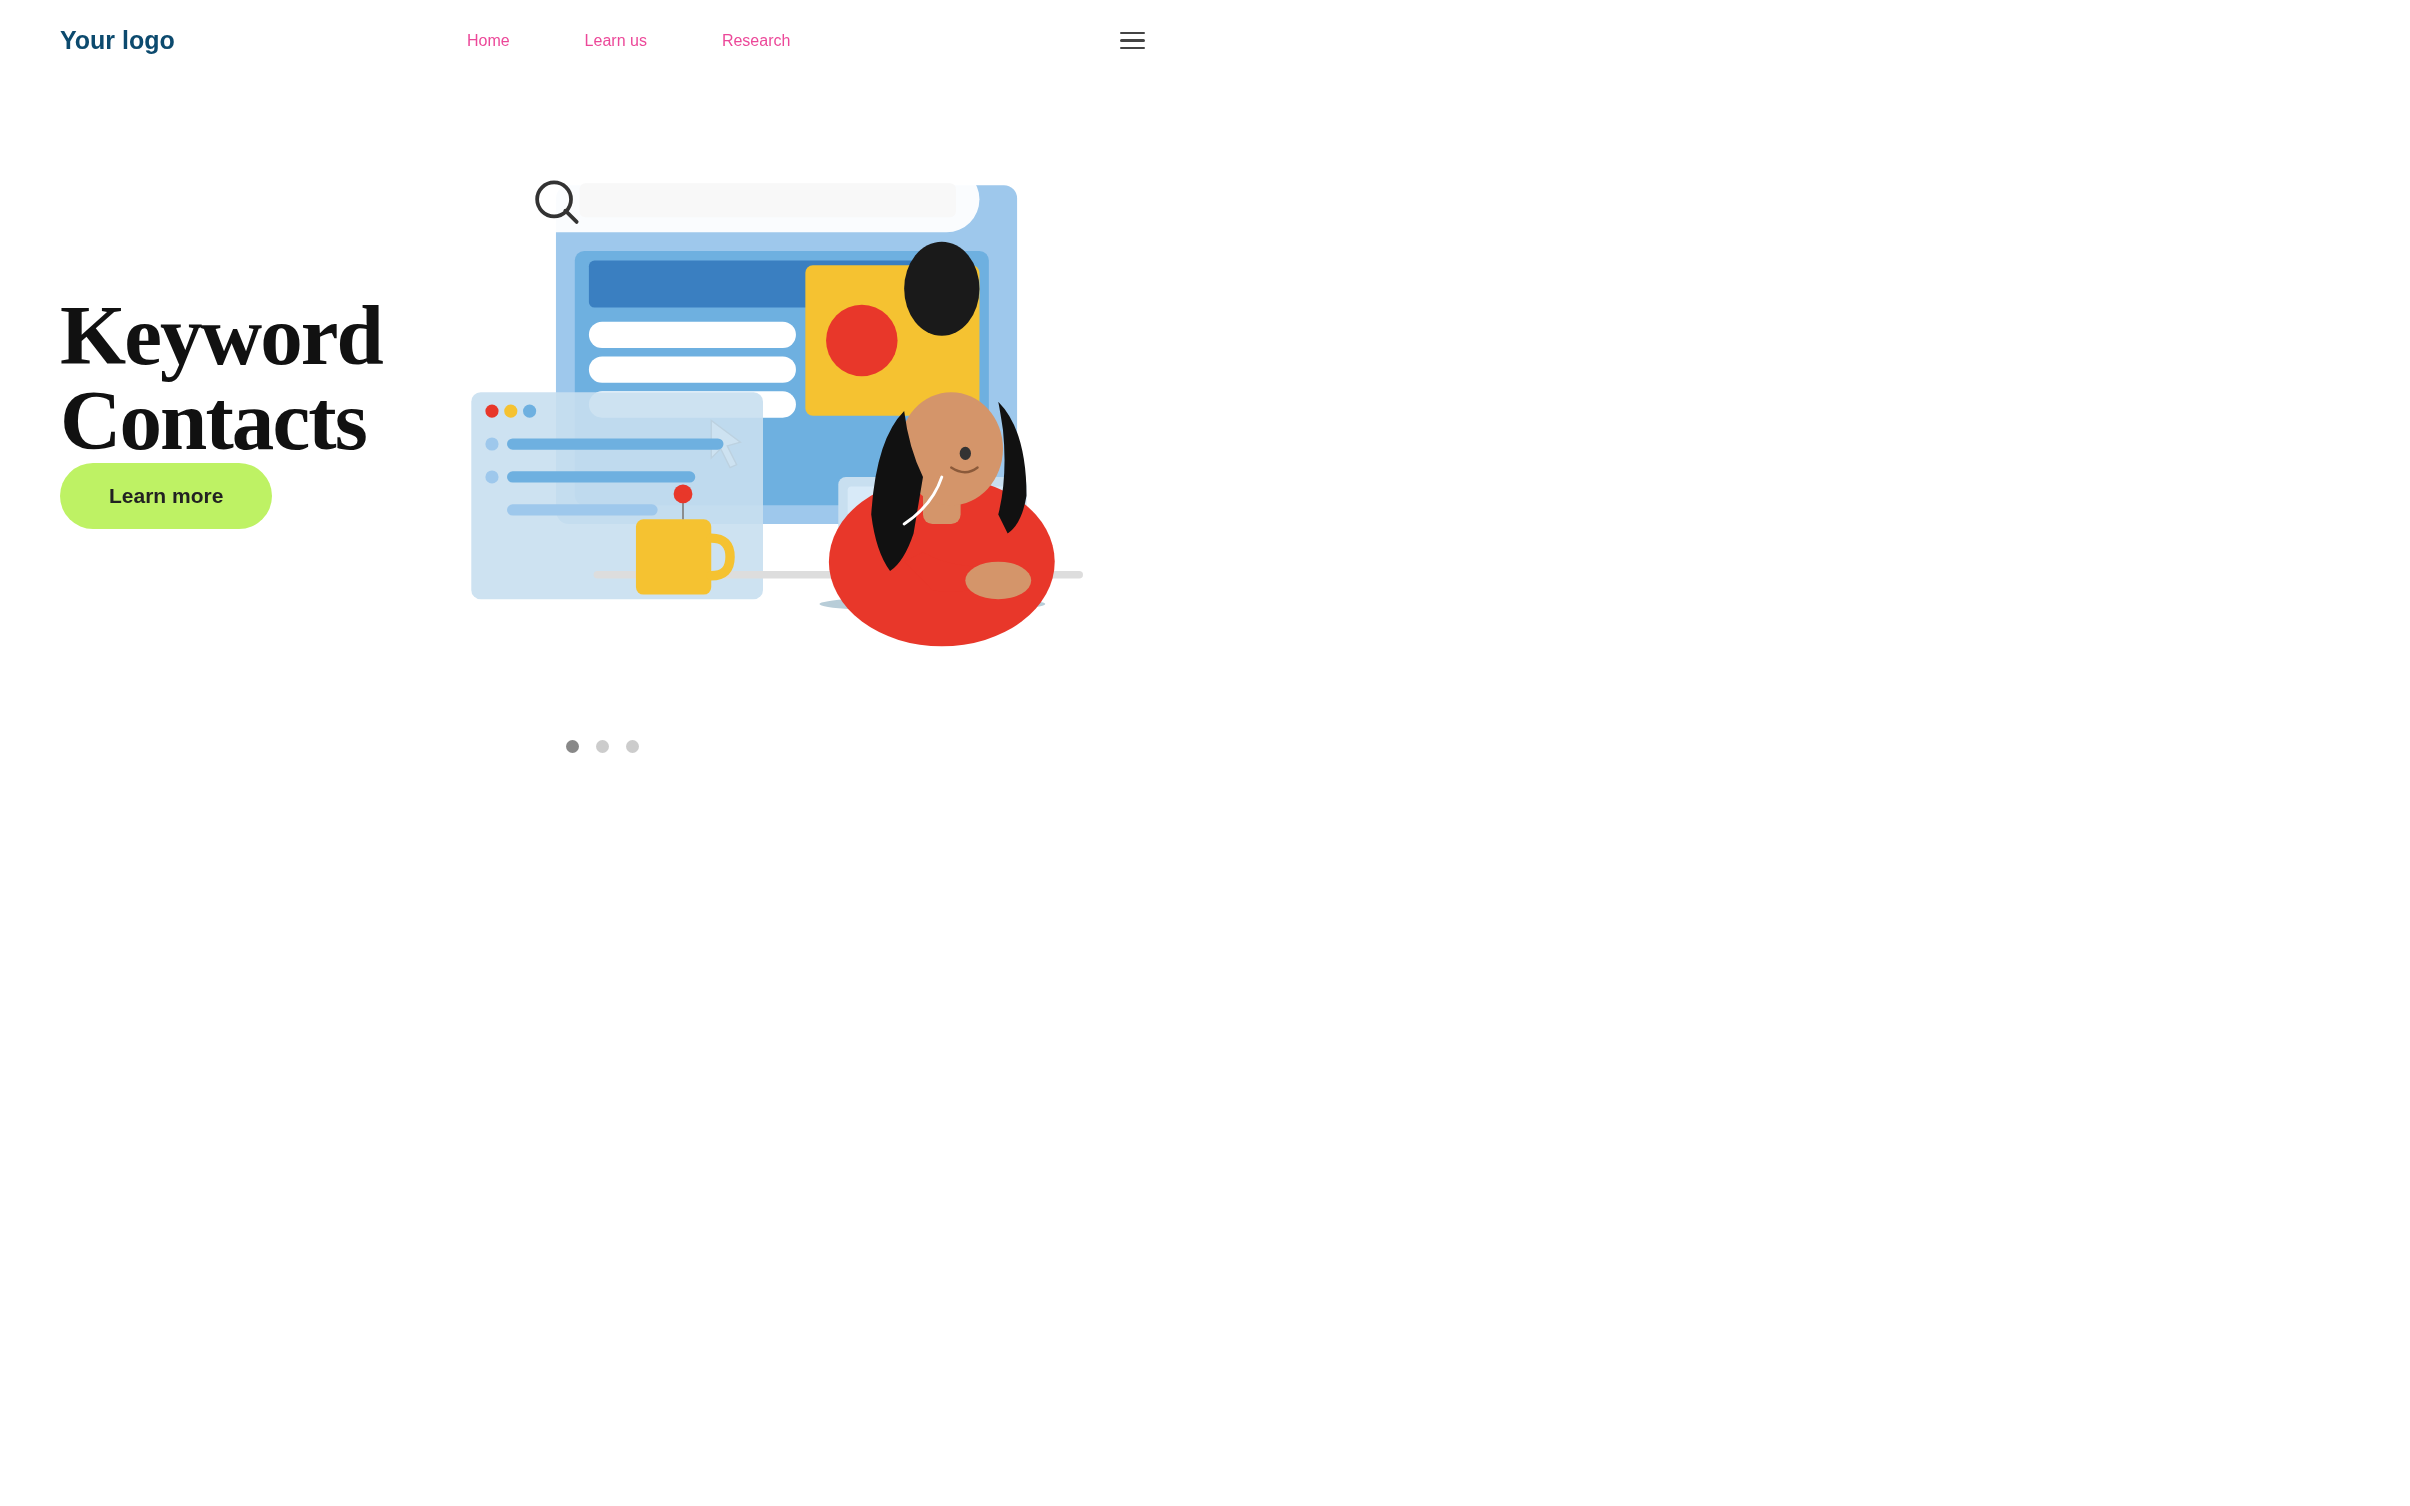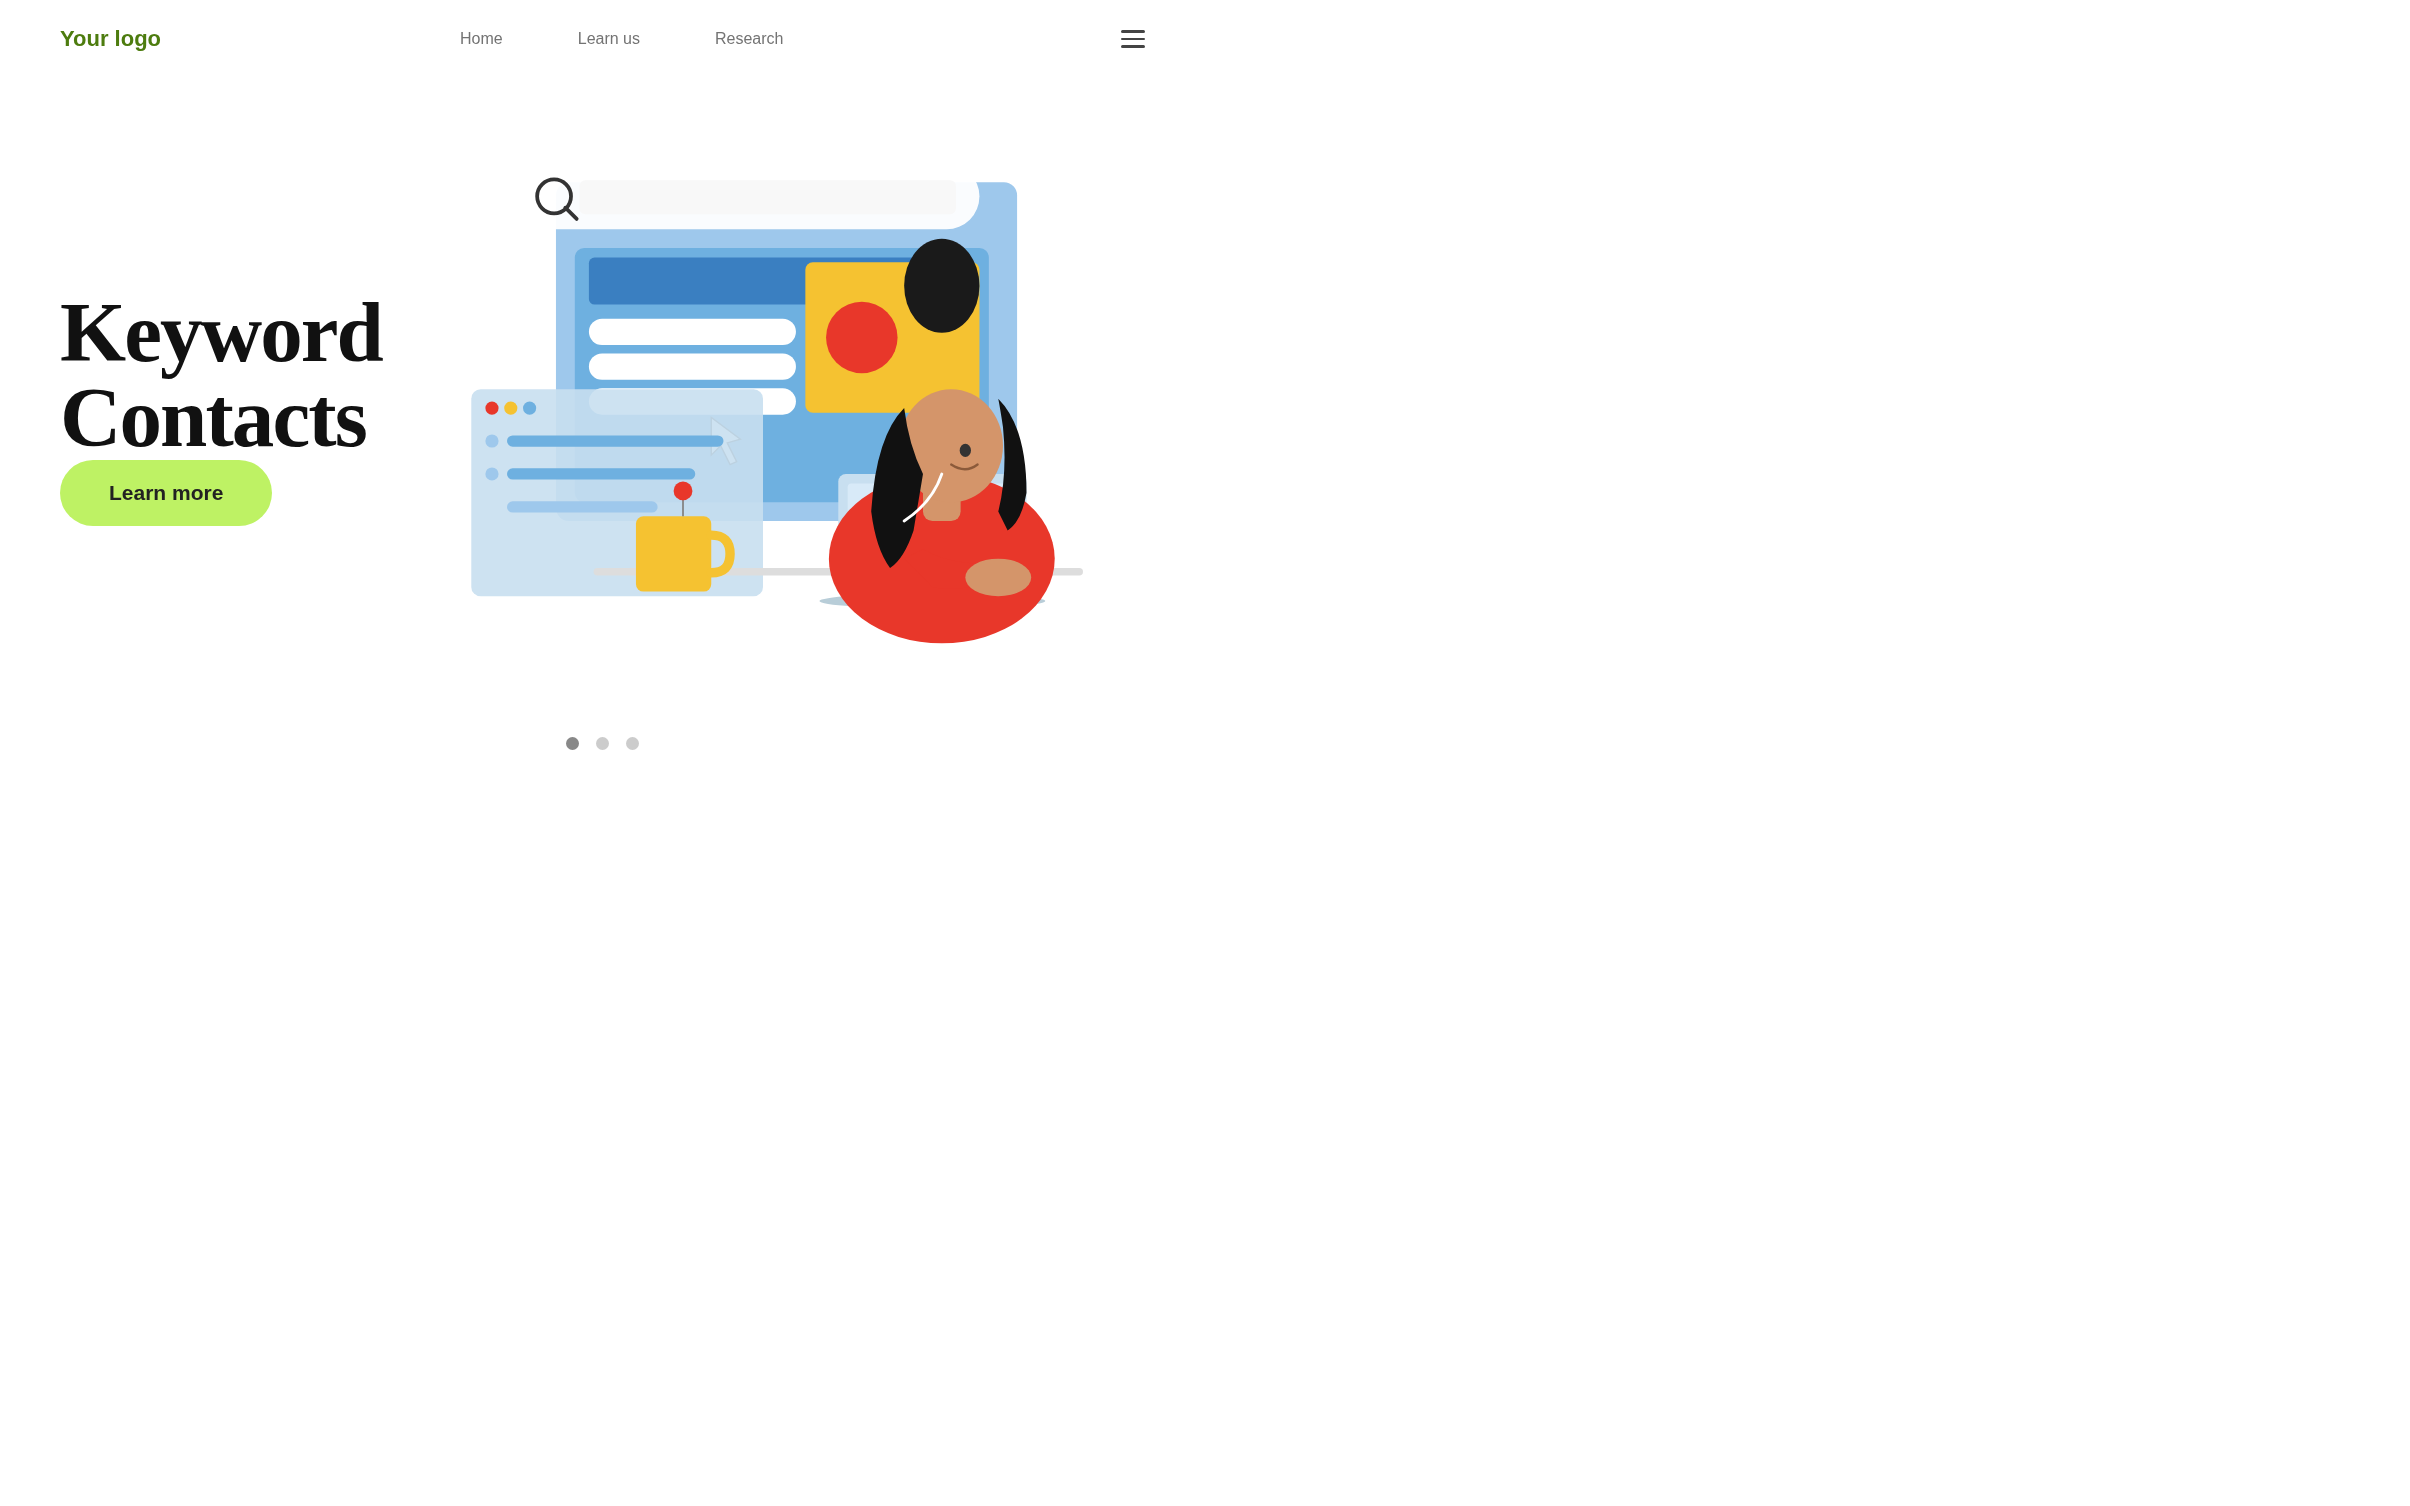--- a/index.html
+++ b/index.html
@@ -15,35 +15,35 @@
     
     header {
       display: flex;
       align-items: center;
       justify-content: space-between;
       padding: 26px 60px;
       position: relative;
     }
 
     .logo {
-      font-size: 22px;
+      font-size: 25px;
       font-weight: 800;
-      color: #4d7c0f;
+      color: #0c4a6e;
     }
 
     nav {
       display: flex;
       align-items: center;
       gap: 75px;
       margin-right: 38px;
     }
 
     nav a {
       text-decoration: none;
-      color: #737373;
+      color: #ec4899;
       font-size: 16px;
     }
 
     .hamburger {
       display: flex;
       flex-direction: column;
       gap: 4.7px;
       cursor: pointer;
     }
 

